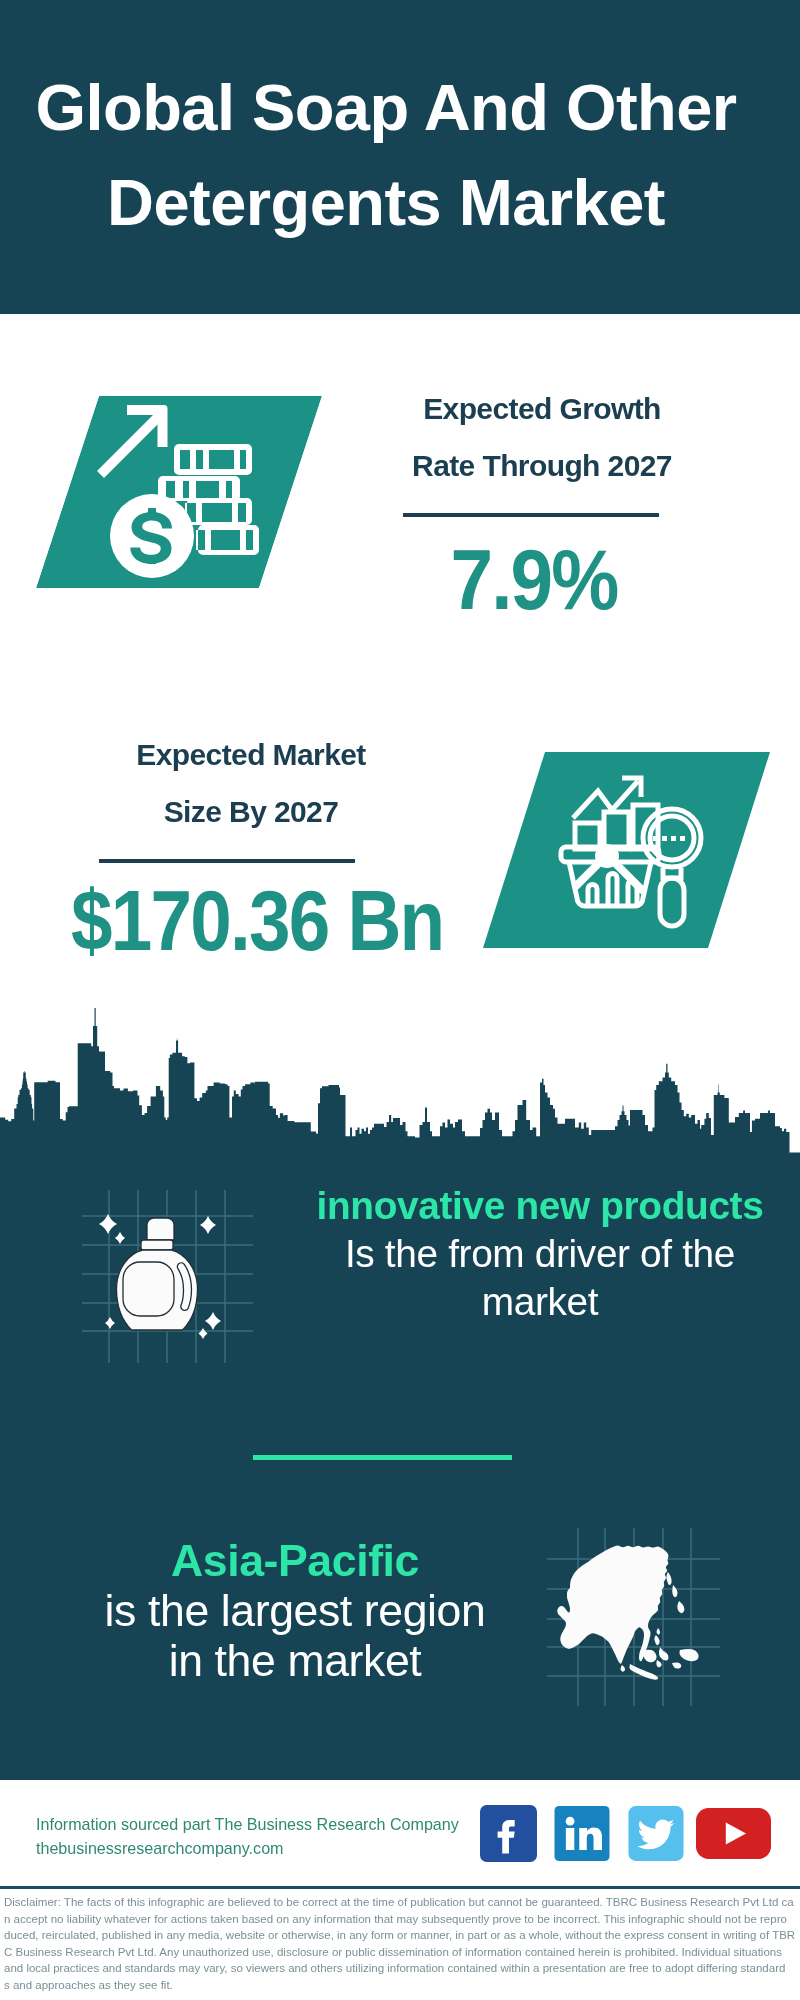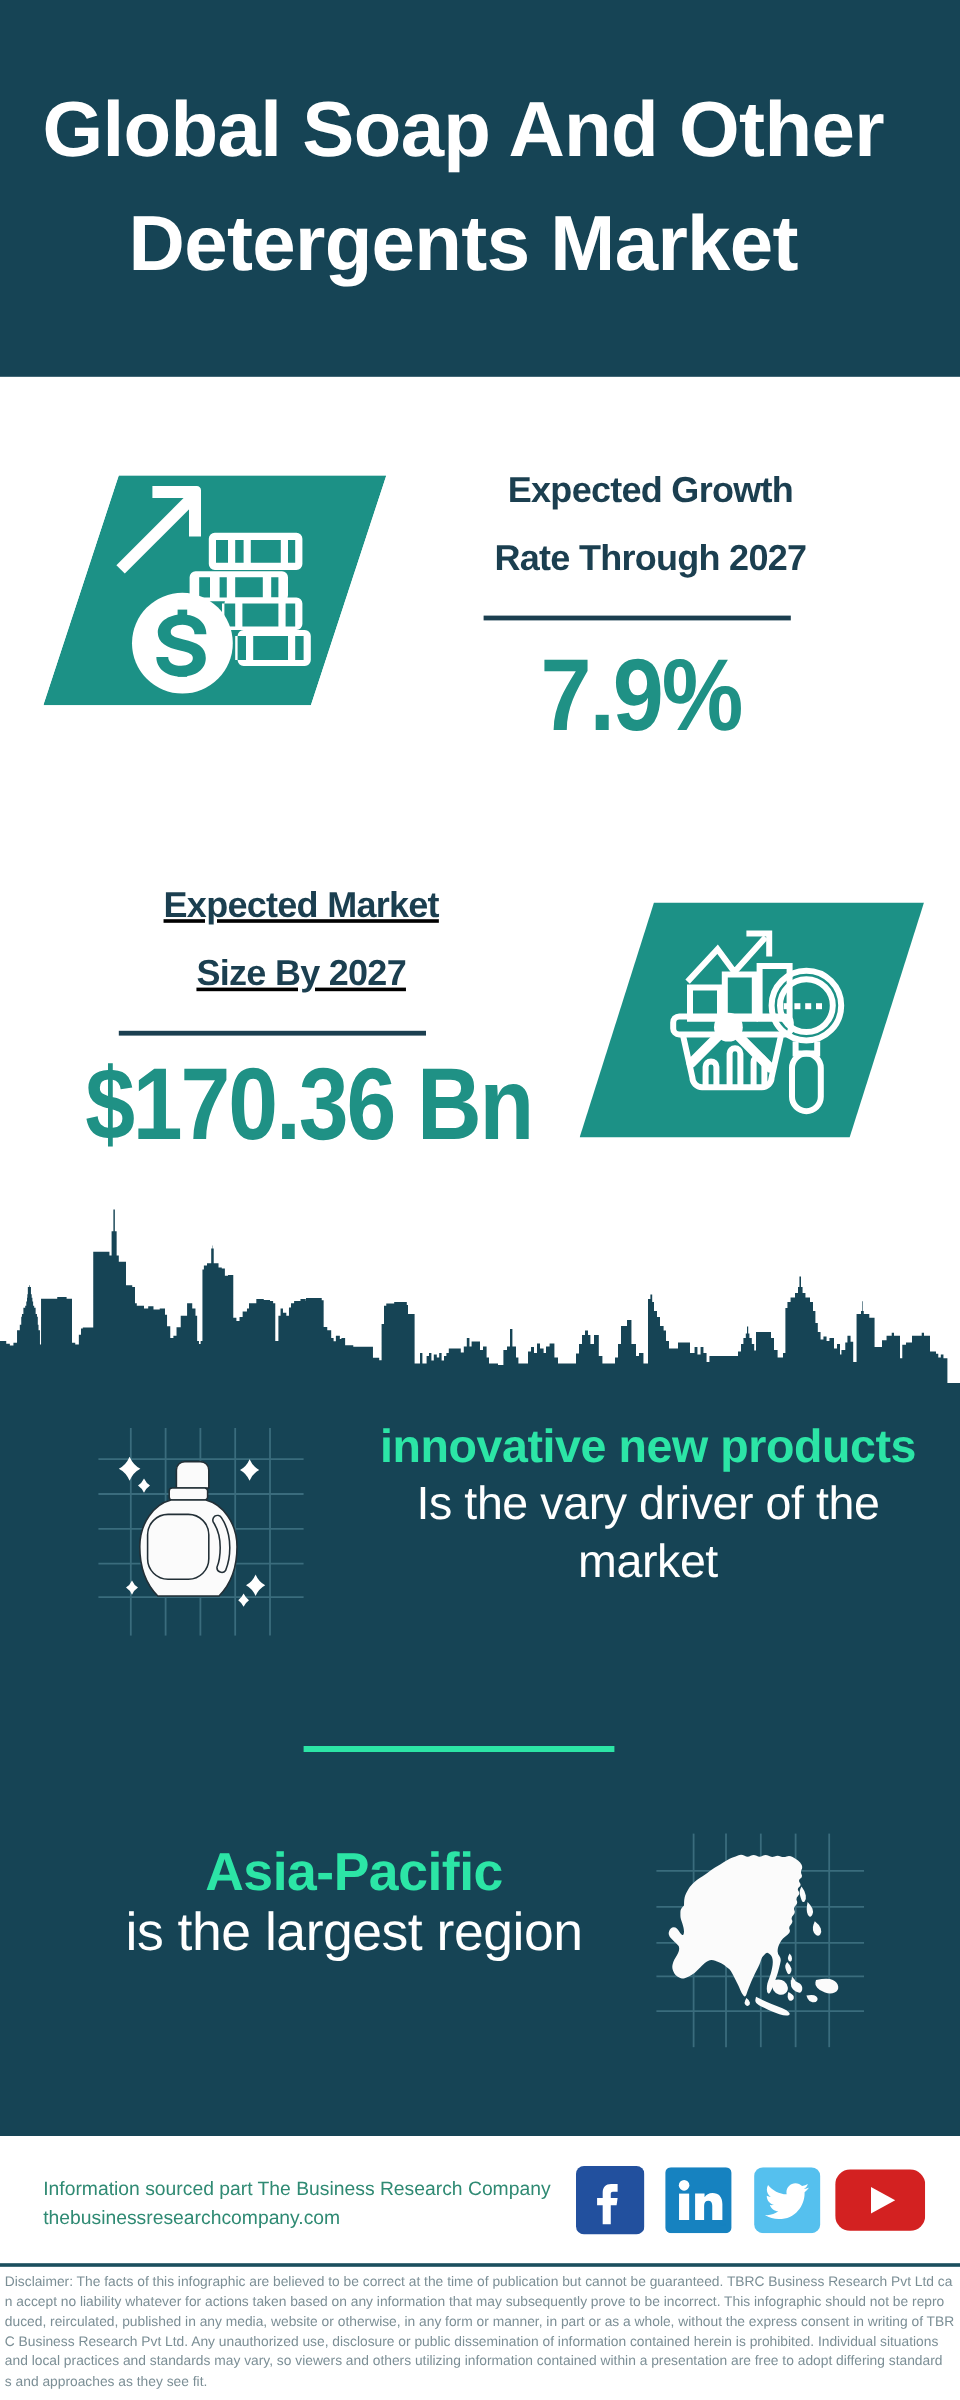--- a/index.html
+++ b/index.html
@@ -59,21 +59,21 @@
   </svg>
   <div style="position:absolute; left:352px; top:380px; width:380px; text-align:center;">
     <div class="stat-label">
       <div>Expected Growth</div>
       <div>Rate Through 2027</div>
     </div>
     <div class="rule" style="position:absolute; left:51px; top:133px; width:256px;"></div>
     <div class="stat-value" style="position:absolute; left:-8px; top:157px; width:380px; font-size:85px; line-height:85px; transform:scaleX(0.90); letter-spacing:-2px;">7.9%</div>
   </div>
 
-  <div style="position:absolute; left:71px; top:726px; width:360px; text-align:center;text-decoration:underline;">
+  <div style="position:absolute; left:71px; top:726px; width:360px; text-align:center;">
     <div class="stat-label">
       <div>Expected Market</div>
       <div>Size By 2027</div>
     </div>
     <div class="rule" style="position:absolute; left:28px; top:133px; width:256px;"></div>
     <div class="stat-value" style="position:absolute; left:-22px; top:152px; width:360px; font-size:85px; line-height:85px; white-space:nowrap; transform:scaleX(0.878); letter-spacing:-2px;">$170.36 Bn</div>
   </div>
 
   <div class="par" style="left:483px; top:752px; width:287px; height:196px; background:none;">
      <svg width="287" height="196" viewBox="0 0 287 196">
@@ -136,27 +136,28 @@
       <path d="M108,1214 q3,7 9,10 q-6,3 -9,10 q-3,-7 -9,-10 q6,-3 9,-10 z"></path>
       <path d="M120,1232 q2,4 5,6 q-3,2 -5,6 q-2,-4 -5,-6 q3,-2 5,-6 z"></path>
       <path d="M208,1216 q2.5,6 8,9 q-5.5,3 -8,9 q-2.5,-6 -8,-9 q5.5,-3 8,-9 z"></path>
       <path d="M110,1317 q1.8,4 5,6 q-3.2,2 -5,6 q-1.8,-4 -5,-6 q3.2,-2 5,-6 z"></path>
       <path d="M213,1312 q2.5,6 8,9 q-5.5,3 -8,9 q-2.5,-6 -8,-9 q5.5,-3 8,-9 z"></path>
       <path d="M203,1328 q1.6,3.5 4.5,5.5 q-2.9,2 -4.5,5.5 q-1.6,-3.5 -4.5,-5.5 q2.9,-2 4.5,-5.5 z"></path>
     </g>
   </svg>
   <div style="position:absolute; left:290px; top:1182px; width:500px; text-align:center; font-size:38.8px; line-height:48px; letter-spacing:-0.35px;">
     <div style="color:#2ce5a6; font-weight:bold;">innovative new products</div>
-    <div style="color:#ffffff;">Is the vary driver of the</div>
+    <div style="color:#ffffff;">Is the from driver of the</div>
     <div style="color:#ffffff;">market</div>
   </div>
   <div style="position:absolute; left:253px; top:1455px; width:259px; height:5px; background:#2ce5a6;"></div>
   <div style="position:absolute; left:45px; top:1536px; width:500px; text-align:center; font-size:44.6px; line-height:50px; letter-spacing:-0.4px;">
     <div style="color:#2ce5a6; font-weight:bold;">Asia-Pacific</div>
     <div style="color:#ffffff;">is the largest region</div>
+    <div style="color:#ffffff;">in the market</div>
   </div>
   <svg style="position:absolute; left:530px; top:1495px; width:200px; height:215px;" viewBox="530 1495 200 215">
     <g stroke="#3a6c7d" stroke-width="1.5" fill="none">
       <line x1="578" y1="1528" x2="578" y2="1706"></line>
       <line x1="605" y1="1528" x2="605" y2="1706"></line>
       <line x1="634" y1="1528" x2="634" y2="1706"></line>
       <line x1="663" y1="1528" x2="663" y2="1706"></line>
       <line x1="691" y1="1528" x2="691" y2="1706"></line>
       <line x1="547" y1="1559" x2="720" y2="1559"></line>
       <line x1="547" y1="1589" x2="720" y2="1589"></line>

